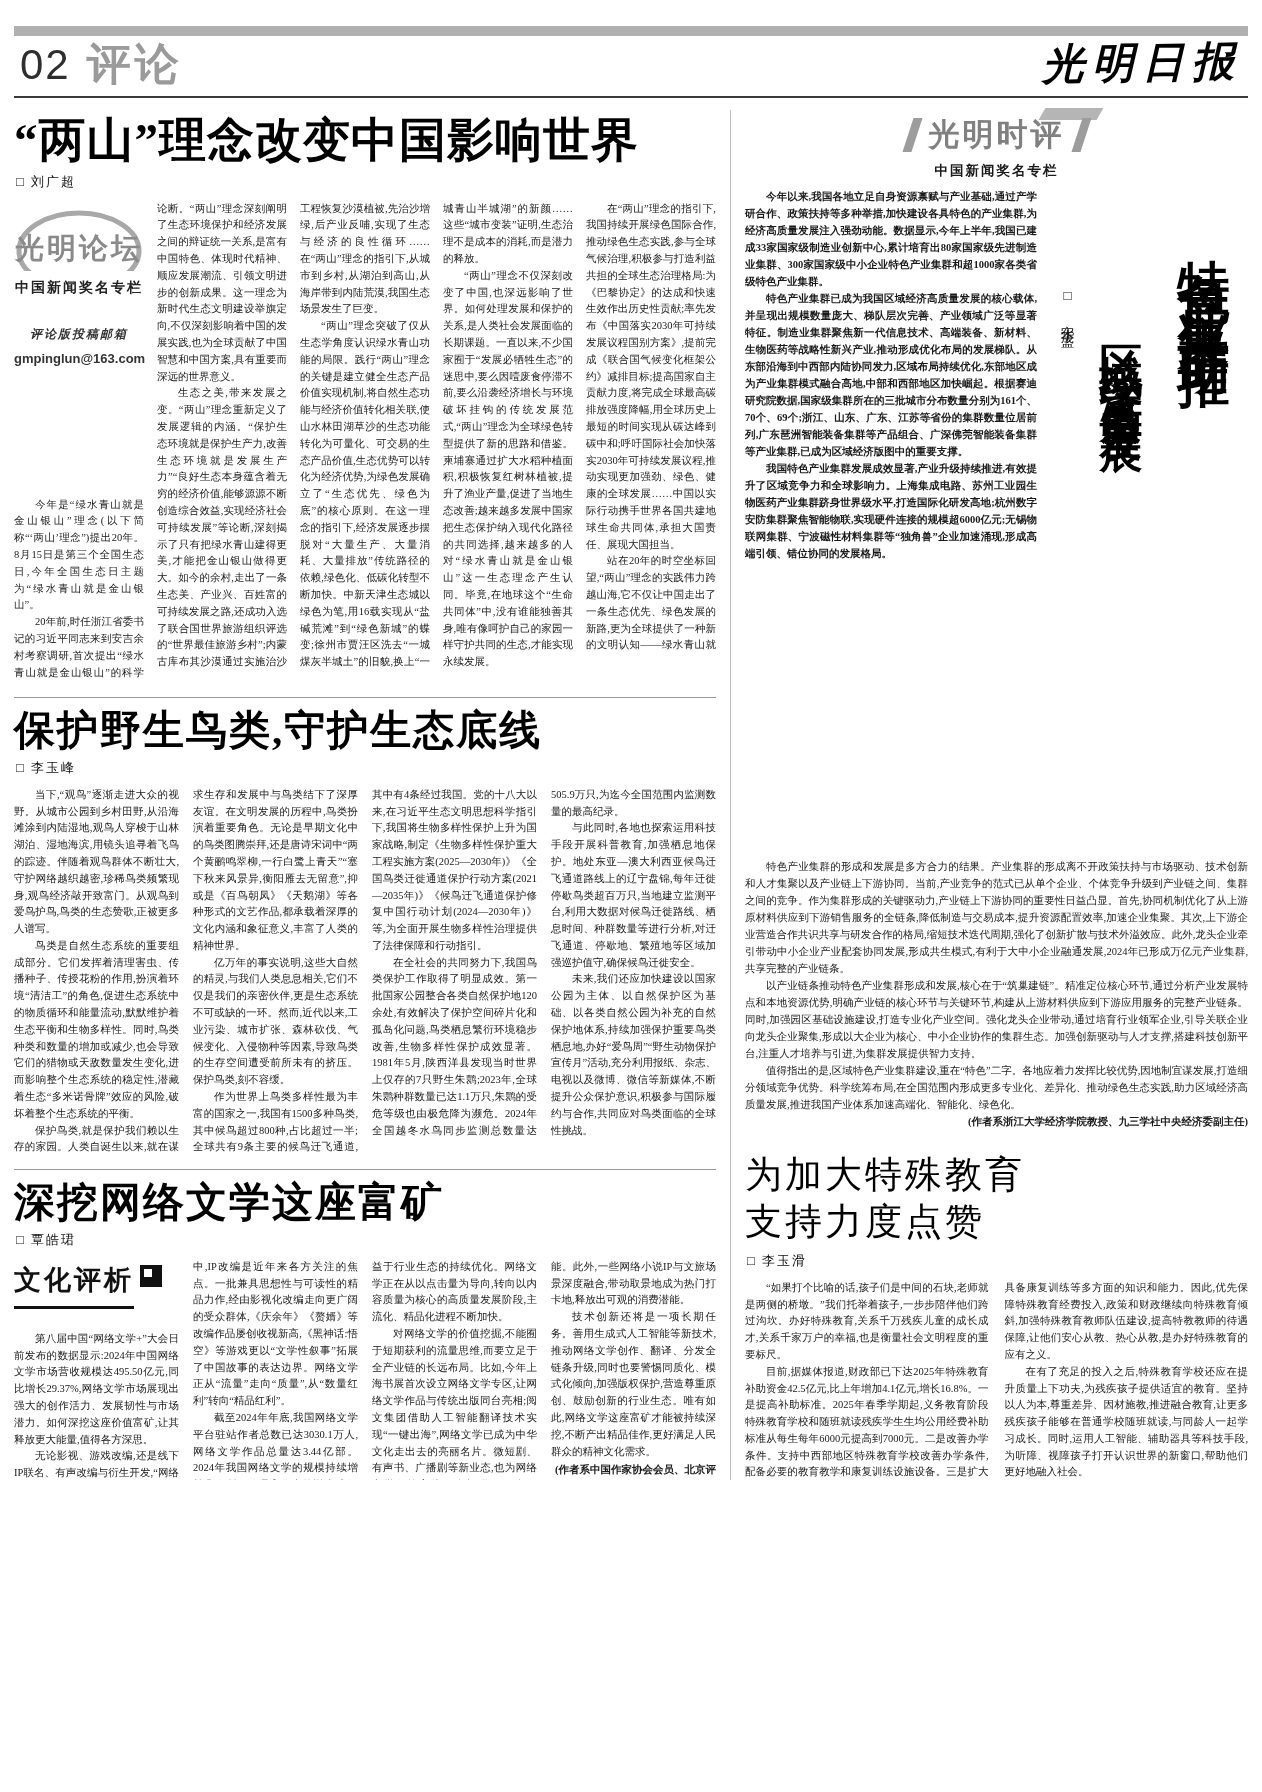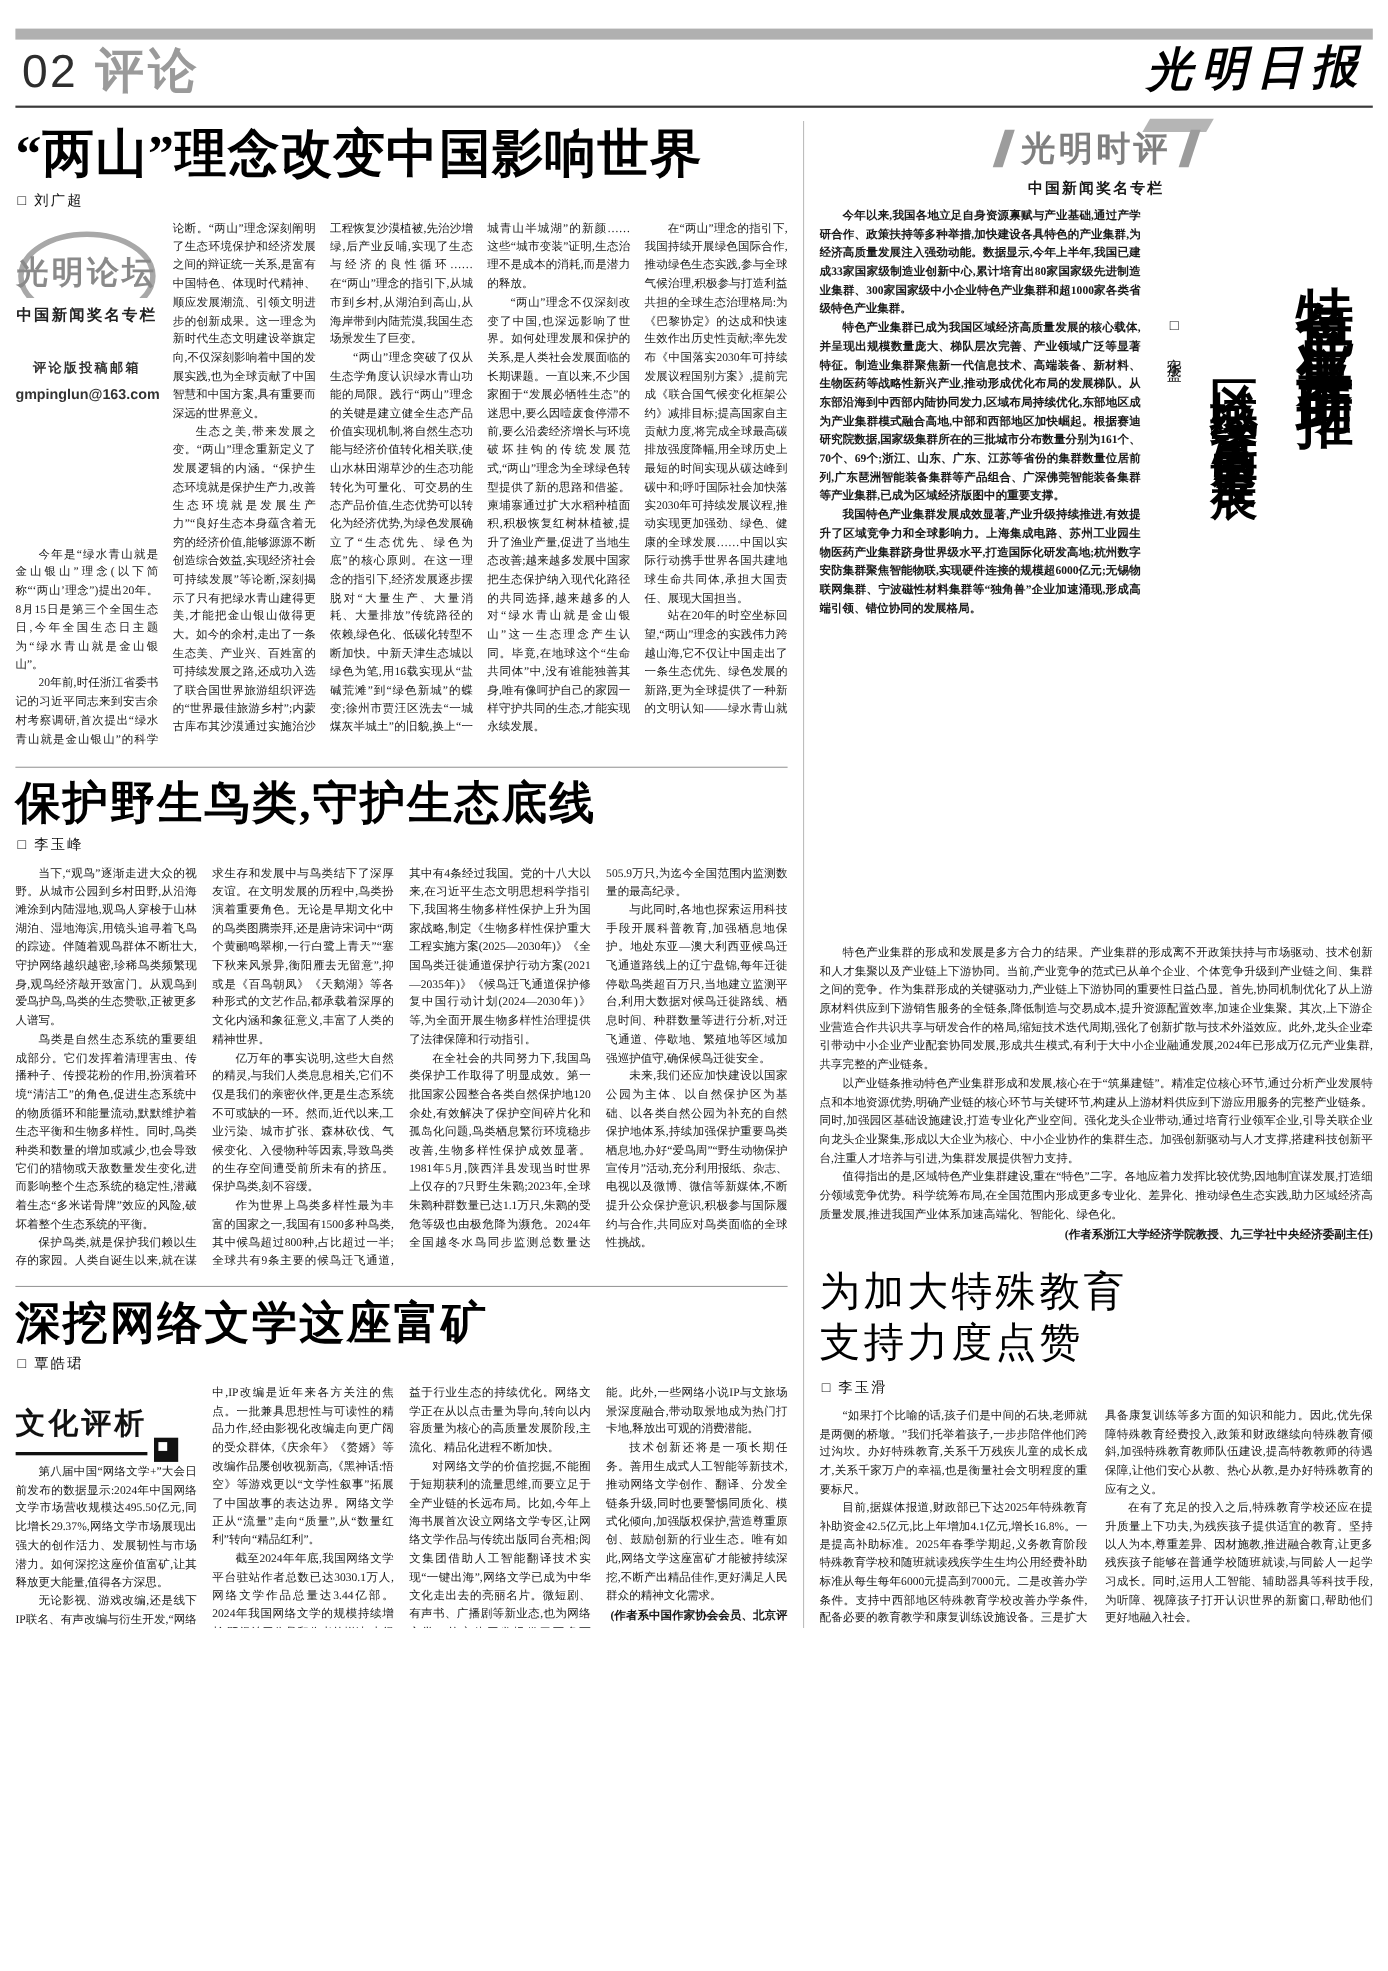--- a/index.html
+++ b/index.html
@@ -28,24 +28,24 @@
   .body-cols .para{margin:0;text-indent:2em;}
   .attr{margin:2px 0 0 0;text-align:right;font-weight:bold;font-size:10.5px;}
   .a1-body{height:486px;column-count:5;column-gap:13px;}
   .a2-body{height:372px;column-count:4;column-gap:14px;}
   .a3-body{height:392px;column-count:4;column-gap:14px;}
   
   .lt-box{break-inside:avoid;height:296px;text-align:center;position:relative;padding-top:6px;box-sizing:border-box;}
   .lt-arc{display:block;margin:0 auto;}
   .lt-title{font-size:29px;font-weight:bold;color:#8a8a8a;letter-spacing:3px;margin-top:-46px;position:relative;background:transparent;}
   .lt-sub{font-size:14px;font-weight:bold;color:#222;letter-spacing:2px;margin-top:6px;}
-  .lt-mail-label{font-size:12px;font-weight:bold;color:#333;margin-top:26px;letter-spacing:2px;}
+  .lt-mail-label{font-size:12px;font-weight:bold;color:#333;margin-top:26px;letter-spacing:2px;font-style:italic;}
   .lt-mail{font-size:13px;font-weight:bold;color:#333;margin-top:4px;font-family:"Liberation Sans","DejaVu Sans",sans-serif;}
   
-  .wh-box{break-inside:avoid;height:64px;display:flex;align-items:flex-end;margin-bottom:8px;}
+  .wh-box{break-inside:avoid;height:64px;display:flex;align-items:flex-start;margin-bottom:8px;}
   .wh-title{font-size:27px;font-weight:bold;color:#111;letter-spacing:3px;border-bottom:3px solid #111;padding-bottom:4px;}
   .wh-block{width:22px;height:22px;background:#111;margin-left:6px;position:relative;top:6px;}
   .wh-block:after{content:"";position:absolute;left:4px;top:4px;width:8px;height:8px;background:#fff;}
   
   .sp-logo{margin:14px 0 6px 0;text-align:center;}
   .sp-title-row{display:inline-block;position:relative;padding:2px 16px;}
   .sp-slash-l,.sp-slash-r{display:inline-block;width:9px;height:34px;background:#9c9c9c;transform:skewX(-18deg);vertical-align:middle;}
   .sp-shadow{position:absolute;right:2px;top:-4px;width:58px;height:12px;background:#b5b5b5;transform:skewX(-30deg);}
   .sp-title{display:inline-block;font-size:31px;font-weight:bold;color:#808080;letter-spacing:3px;vertical-align:middle;margin:0 8px;}
   .sp-sub{font-size:13.5px;font-weight:bold;color:#1a1a1a;letter-spacing:2px;margin-top:4px;}

